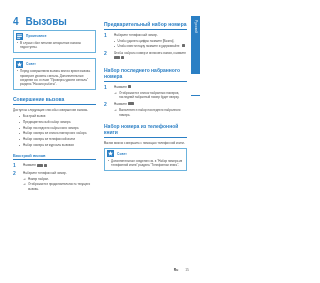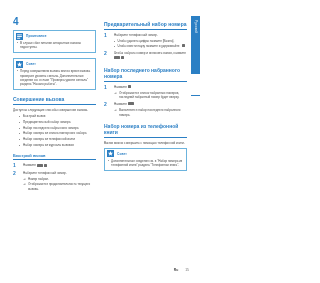--- a/index.html
+++ b/index.html
@@ -125,20 +125,21 @@
   }
   .footer .lang{font-weight:bold;color:#4a4a4a;}
 </style>
 </head>
 <body>
 
 <div class="page">
 
   <div class="chapter">
     <span class="num">4</span>
+    <span class="ttl">Вызовы</span>
   </div>
 
   <div class="col col-left">
 
     <div class="notebox">
       <div class="nb-head">
         <svg class="nb-icon" viewBox="0 0 10 10">
           <rect x="0" y="0" width="10" height="10" fill="#2b7fc4"></rect>
           <rect x="1.6" y="2" width="6.8" height="1.3" fill="#ffffff"></rect>
           <rect x="1.6" y="4.4" width="6.8" height="1.3" fill="#ffffff"></rect>

